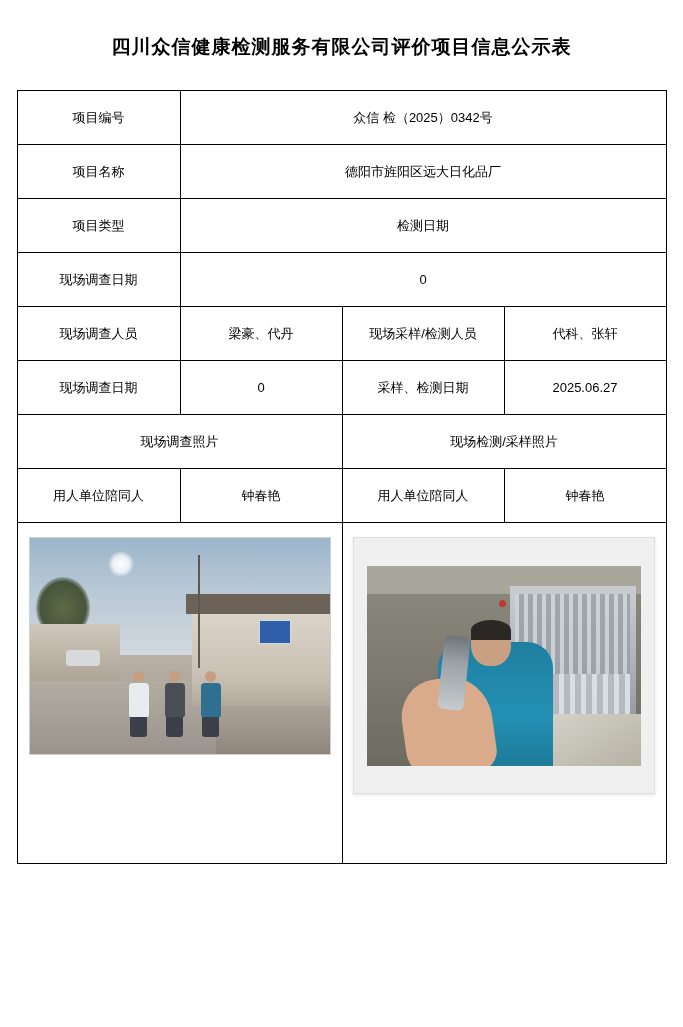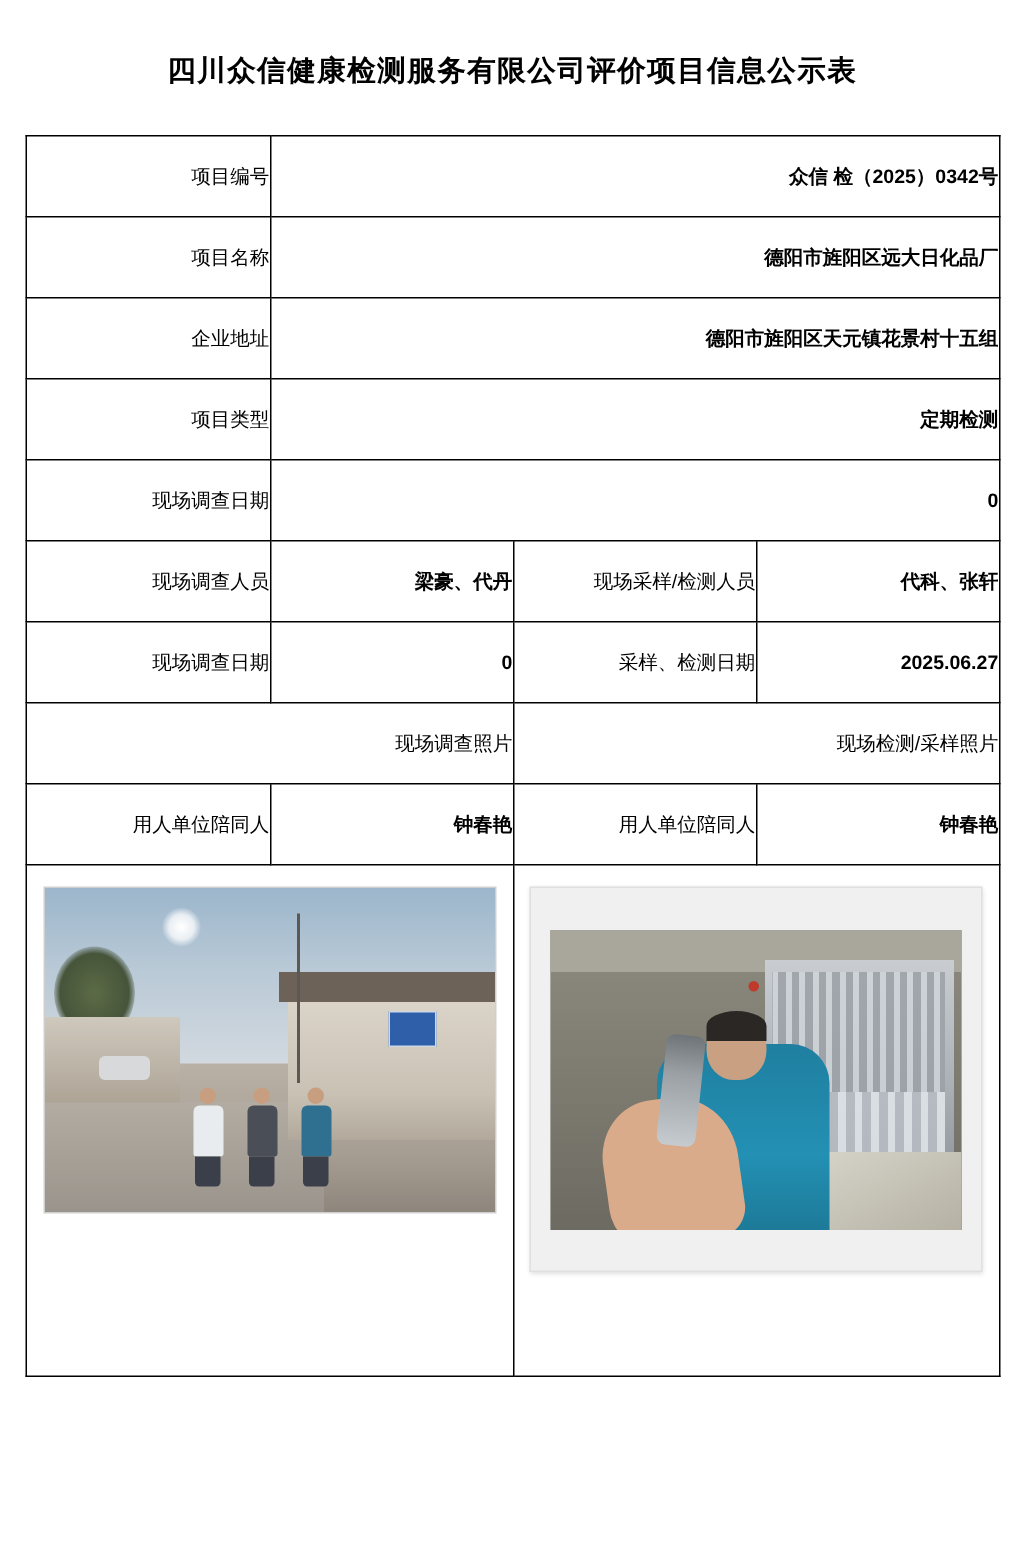--- a/index.html
+++ b/index.html
@@ -30,32 +30,31 @@
   }
   table.main {
     border-collapse: collapse;
     width: 650px;
     margin: 0 auto;
     table-layout: fixed;
   }
   table.main td {
     border: 1px solid #000000;
     font-size: 13px;
-    text-align: right;
+    text-align: center;
     vertical-align: middle;
     padding: 0;
     height: 53px;
     color: #000;
   }
   td.label {
     width: 162px;
   }
   td.value {
     text-align: center;
-    font-weight: bold;
   }
   .photo-head {
     height: 52px;
     font-size: 13px;
   }
   .photo-cell {
     height: 340px;
     vertical-align: top;
     padding: 0;
   }
@@ -227,26 +226,22 @@
     <tbody>
       <tr>
         <td class="label">项目编号</td>
         <td class="value" colspan="3">众信 检（2025）0342号</td>
       </tr>
       <tr>
         <td class="label">项目名称</td>
         <td class="value" colspan="3">德阳市旌阳区远大日化品厂</td>
       </tr>
       <tr>
-        <td class="label">企业地址</td>
-        <td class="value" colspan="3">德阳市旌阳区天元镇花景村十五组</td>
-      </tr>
-      <tr>
         <td class="label">项目类型</td>
-        <td class="value" colspan="3">定期检测</td>
+        <td class="value" colspan="3">检测日期</td>
       </tr>
       <tr>
         <td class="label">现场调查日期</td>
         <td class="value" colspan="3">0</td>
       </tr>
 
       <tr>
         <td class="label">现场调查人员</td>
         <td class="value">梁豪、代丹</td>
         <td class="label">现场采样/检测人员</td>

